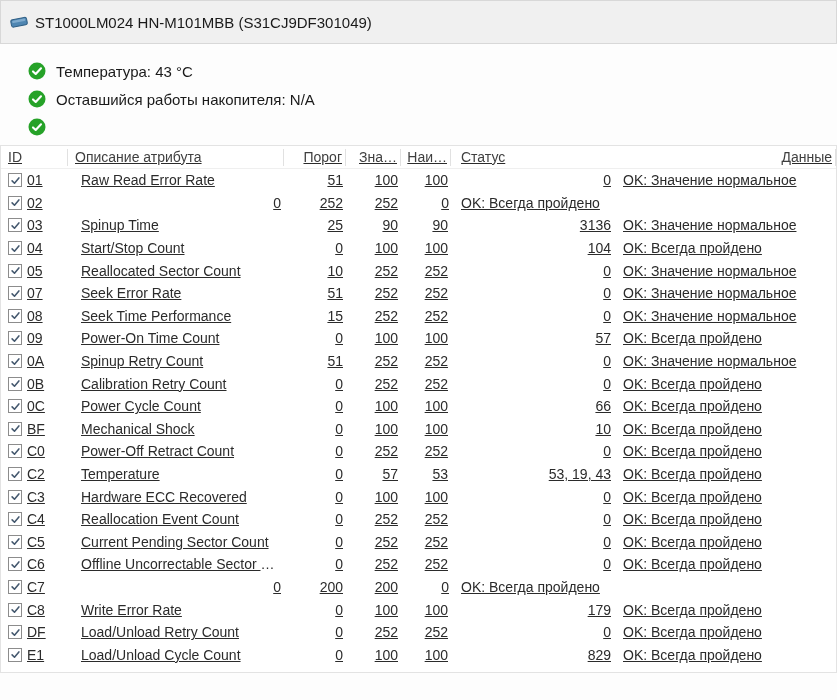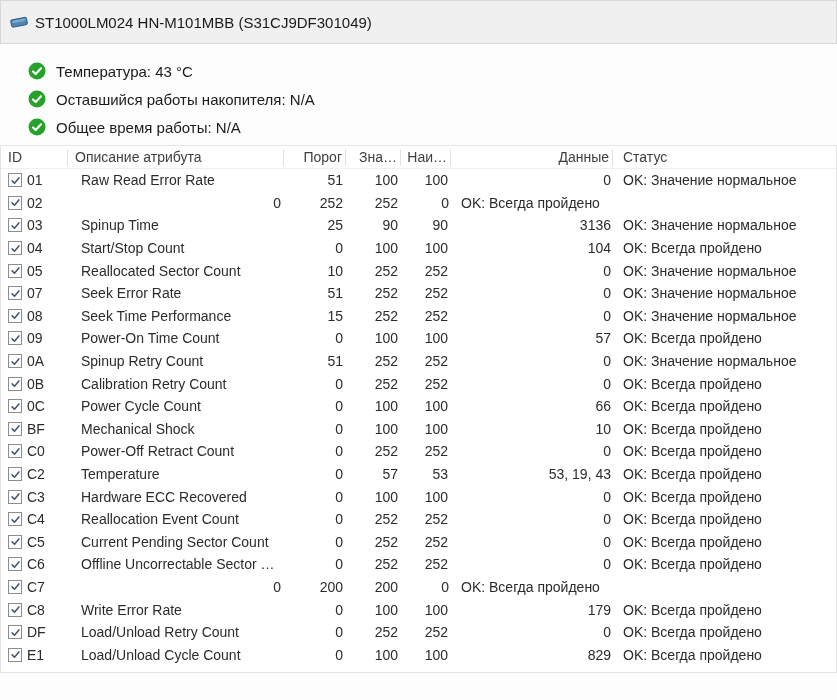--- a/index.html
+++ b/index.html
@@ -14,21 +14,21 @@
   .drive-title { font-size:15px; color:#1a1a1a; margin-left:4px; white-space:nowrap; }
 
   
   .health { margin-top:13px; padding-left:28px; }
   .health-row { height:28px; display:flex; align-items:center; }
   .ok-icon { width:18px; height:18px; flex:0 0 auto; display:inline-flex; }
   .health-text { font-size:15px; color:#1a1a1a; margin-left:10px; white-space:nowrap; }
 
   
   .smart-table { margin-top:4px; border:1px solid #e3e3e3; background:#fff;
-                 height:calc(700px - 172px); overflow:hidden; }
+                 height:calc(700px - 172px); overflow:hidden;text-decoration:underline; }
   .thead, .tr { display:grid; grid-template-columns: 67px 216px 62px 55px 50px 162px minmax(0,1fr); }
   .thead { height:23px; align-items:center; border-bottom:1px solid #efefef; }
   .th { font-size:14px; color:#3f3f3f; white-space:nowrap; overflow:hidden; height:17px; line-height:17px; }
   .th.sep { border-right:1px solid #e1e1e1; }
   .th.left { padding-left:7px; text-align:left; }
   .th.right { padding-right:3px; text-align:right; }
   .th.status { padding-left:10px; }
 
   .tr { height:22.6px; align-items:center; cursor:default; }
   .td { font-size:14px; color:#2b2b2b; white-space:nowrap; overflow:hidden; }
@@ -79,33 +79,32 @@
       </span>
       <span class="health-text">Оставшийся работы накопителя: N/A</span>
     </div>
     <div class="health-row">
       <span class="ok-icon">
         <svg viewBox="0 0 18 18" width="18" height="18">
             <circle cx="9" cy="9" r="8.5" fill="#26a228"></circle>
             <path d="M5 9.4 L7.7 12 L13 6.3" stroke="#fff" stroke-width="2.1" fill="none" stroke-linecap="round" stroke-linejoin="round"></path>
           </svg>
       </span>
-      <span class="health-text">Общее время работы: N/A</span>
     </div>
   </div>
 
   <div class="smart-table">
     <div class="thead">
       <div class="th left sep">ID</div>
       <div class="th left sep">Описание атрибута</div>
       <div class="th right sep">Порог</div>
       <div class="th right sep">Зна…</div>
       <div class="th right sep">Наи…</div>
+      <div class="th left status">Статус</div>
       <div class="th right sep">Данные</div>
-      <div class="th left status">Статус</div>
     </div>
     <div id="tbody">
   <div class="tr">
     <div class="td col-id">
       <span class="checkbox checked">
         <svg width="11" height="11" viewBox="0 0 12 12">
                 <path d="M2.3 6.4 L4.9 9 L9.7 3.2" stroke="#44586e" stroke-width="1.7" fill="none" stroke-linecap="round" stroke-linejoin="round"></path>
               </svg>
       </span>
       <span class="id-text">01</span>

